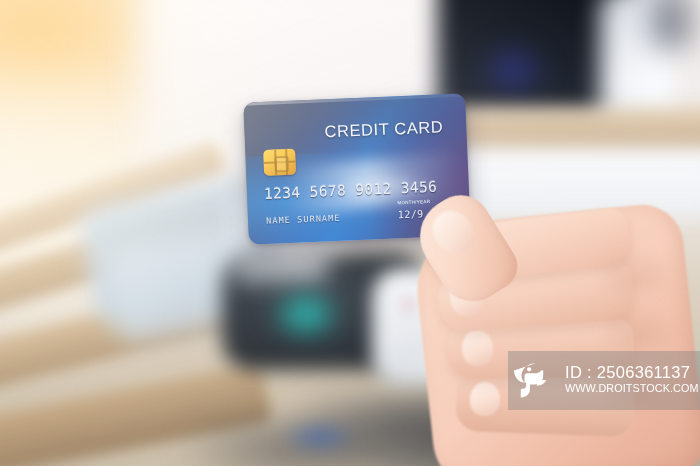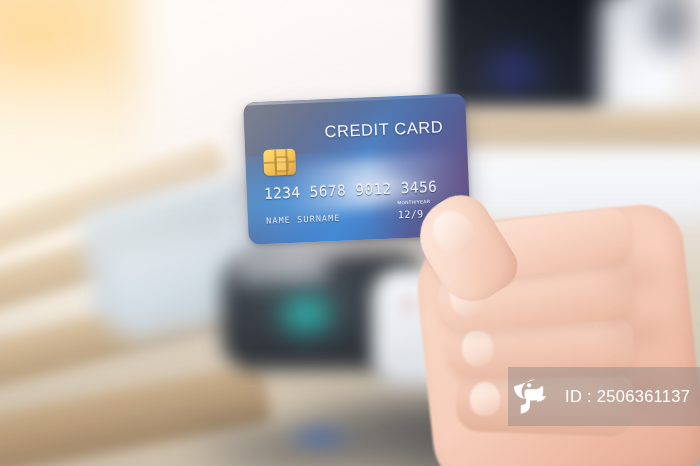--- a/index.html
+++ b/index.html
@@ -675,21 +675,21 @@
       rgba(250,252,255,0.45) 42%,
       rgba(245,250,255,0) 74%);
     filter: blur(11px);
     pointer-events: none;
   }
 
   
   .watermark {
     position: absolute;
     left: 508px;
-    top: 367px;
+    top: 351px;
     width: 192px;
     height: 59px;
     background: rgba(128,128,128,0.40);
     display: flex;
     align-items: center;
     padding-left: 6px;
     box-sizing: border-box;
   }
   .wm-logo {
     width: 44px;
@@ -818,16 +818,17 @@
   <div class="haze"></div>
 
   <div class="watermark">
     <svg class="wm-logo" viewBox="0 0 64 64">
       <path fill="#ffffff" d="M31.5 6C19.5 6 11 14.2 11 24.4c0 4.2 1.5 7.6 4.3 10.3V24.2c0-2 1.7-3.6 3.8-3.6h12.6c3.2 0 5.6-1.1 7.6-3.4 1.1-1.3 3.2-.6 3.2 1.1v6.1c0 7.1-5.5 12.6-12.8 12.6h-6.4v6.7c0 7.1-5.6 12.3-13 12.3h-.5V45.3c0-1.1.9-2 2-2h1.6c2.5 0 4.3-1.8 4.3-4.3V34h-3.3C7.6 34 0 26.6 0 16.6"></path>
       <circle cx="22" cy="15" r="3.1" fill="#ffffff"></circle>
       <path fill="#ffffff" d="M44 30.5c-5.4 0-9.7 3.1-11.3 8 5.5.6 10.1-1.4 12.6-5.3.5-.8 1.1-1.8 1.4-2.6-.9-.1-1.8-.1-2.7-.1z"></path>
     </svg>
     <div class="wm-text">
       <div class="wm-id">ID : 2506361137</div>
+      <div class="wm-url">WWW.DROITSTOCK.COM</div>
     </div>
   </div>
 
 </div>
 
 </body></html>

